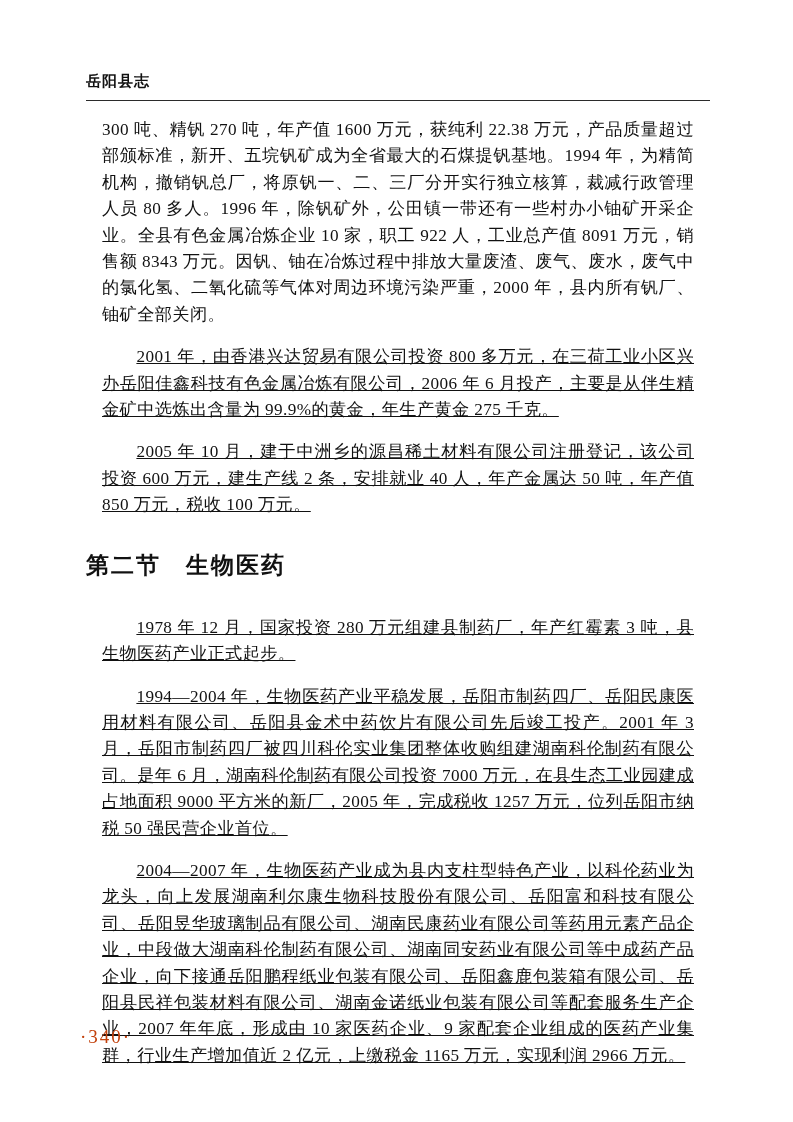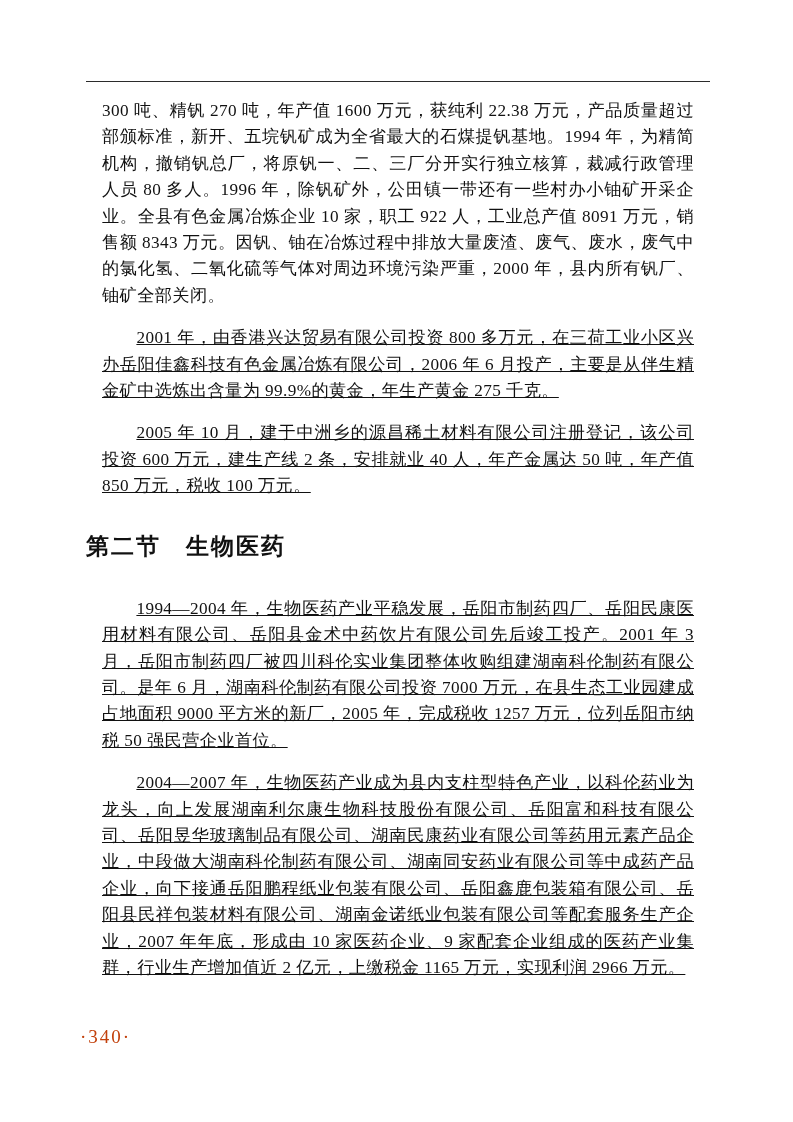--- a/index.html
+++ b/index.html
@@ -66,32 +66,34 @@
     letter-spacing: 2px;
     color: #c2410c;
   }
 </style>
 </head>
 <body>
 
 <div class="page">
   <div class="content">
 
+    <div class="running-head">岳阳县志</div>
 
     <hr class="head-rule">
 
     <div class="text-block">
         <p class="">300 吨、精钒 270 吨，年产值 1600 万元，获纯利 22.38 万元，产品质量超过部颁标准，新开、五垸钒矿成为全省最大的石煤提钒基地。1994 年，为精简机构，撤销钒总厂，将原钒一、二、三厂分开实行独立核算，裁减行政管理人员 80 多人。1996 年，除钒矿外，公田镇一带还有一些村办小铀矿开采企业。全县有色金属冶炼企业 10 家，职工 922 人，工业总产值 8091 万元，销售额 8343 万元。因钒、铀在冶炼过程中排放大量废渣、废气、废水，废气中的氯化氢、二氧化硫等气体对周边环境污染严重，2000 年，县内所有钒厂、铀矿全部关闭。</p>
         <p class="indent">2001 年，由香港兴达贸易有限公司投资 800 多万元，在三荷工业小区兴办岳阳佳鑫科技有色金属冶炼有限公司，2006 年 6 月投产，主要是从伴生精金矿中选炼出含量为 99.9%的黄金，年生产黄金 275 千克。</p>
         <p class="indent">2005 年 10 月，建于中洲乡的源昌稀土材料有限公司注册登记，该公司投资 600 万元，建生产线 2 条，安排就业 40 人，年产金属达 50 吨，年产值 850 万元，税收 100 万元。</p>
       </div>
 
     <div class="section-heading">第二节　生物医药</div>
 
     <div class="text-block">
+        <p class="indent">1978 年 12 月，国家投资 280 万元组建县制药厂，年产红霉素 3 吨，县生物医药产业正式起步。</p>
         <p class="indent">1994—2004 年，生物医药产业平稳发展，岳阳市制药四厂、岳阳民康医用材料有限公司、岳阳县金术中药饮片有限公司先后竣工投产。2001 年 3 月，岳阳市制药四厂被四川科伦实业集团整体收购组建湖南科伦制药有限公司。是年 6 月，湖南科伦制药有限公司投资 7000 万元，在县生态工业园建成占地面积 9000 平方米的新厂，2005 年，完成税收 1257 万元，位列岳阳市纳税 50 强民营企业首位。</p>
         <p class="indent">2004—2007 年，生物医药产业成为县内支柱型特色产业，以科伦药业为龙头，向上发展湖南利尔康生物科技股份有限公司、岳阳富和科技有限公司、岳阳昱华玻璃制品有限公司、湖南民康药业有限公司等药用元素产品企业，中段做大湖南科伦制药有限公司、湖南同安药业有限公司等中成药产品企业，向下接通岳阳鹏程纸业包装有限公司、岳阳鑫鹿包装箱有限公司、岳阳县民祥包装材料有限公司、湖南金诺纸业包装有限公司等配套服务生产企业，2007 年年底，形成由 10 家医药企业、9 家配套企业组成的医药产业集群，行业生产增加值近 2 亿元，上缴税金 1165 万元，实现利润 2966 万元。</p>
       </div>
 
   </div>
 
   <div class="page-number">·340·</div>
 </div>
 
 </body></html>

